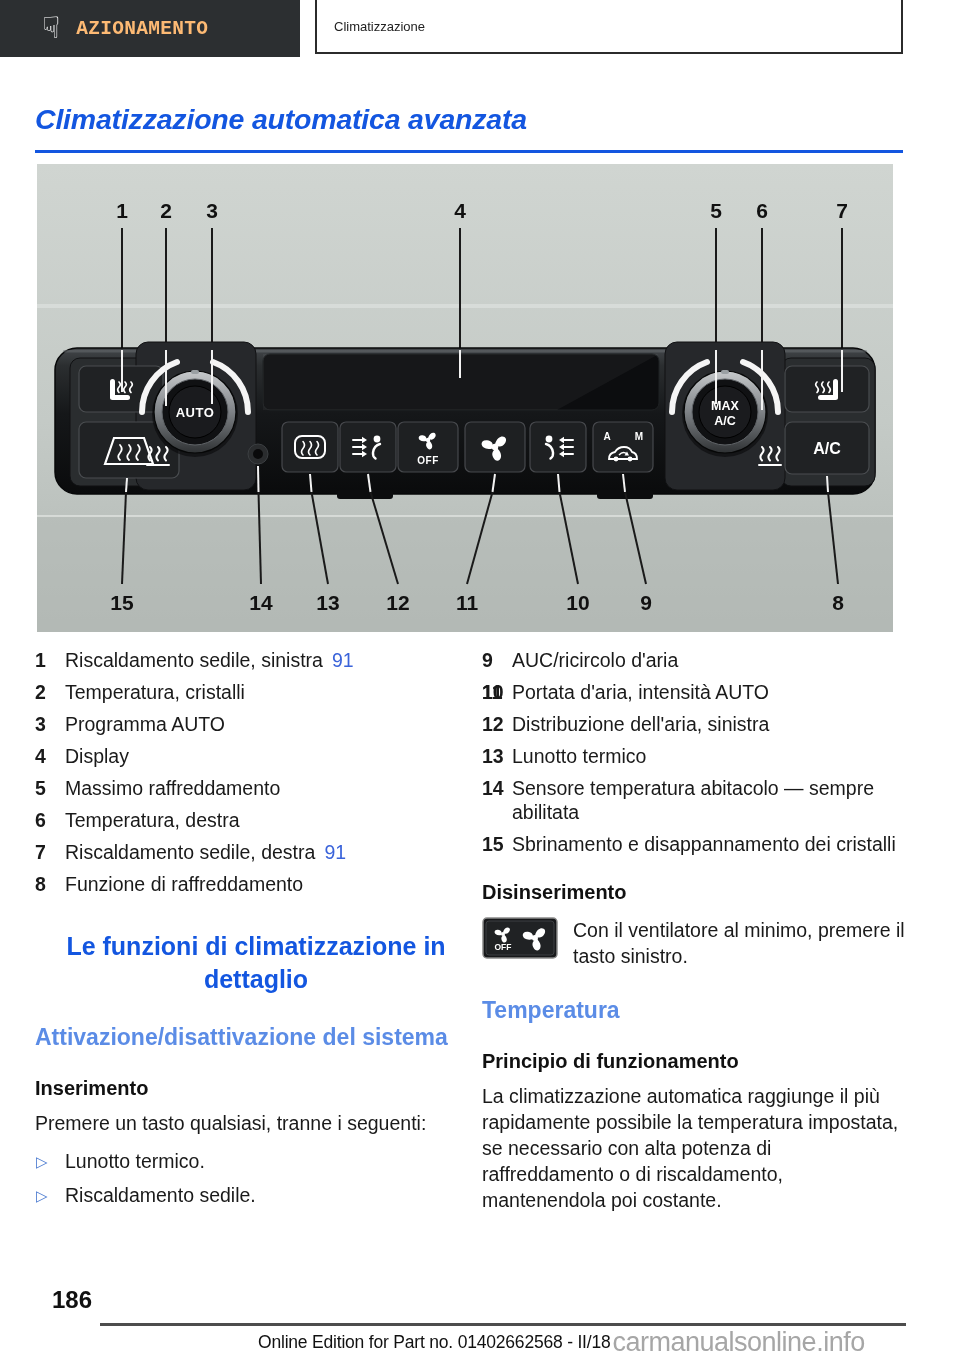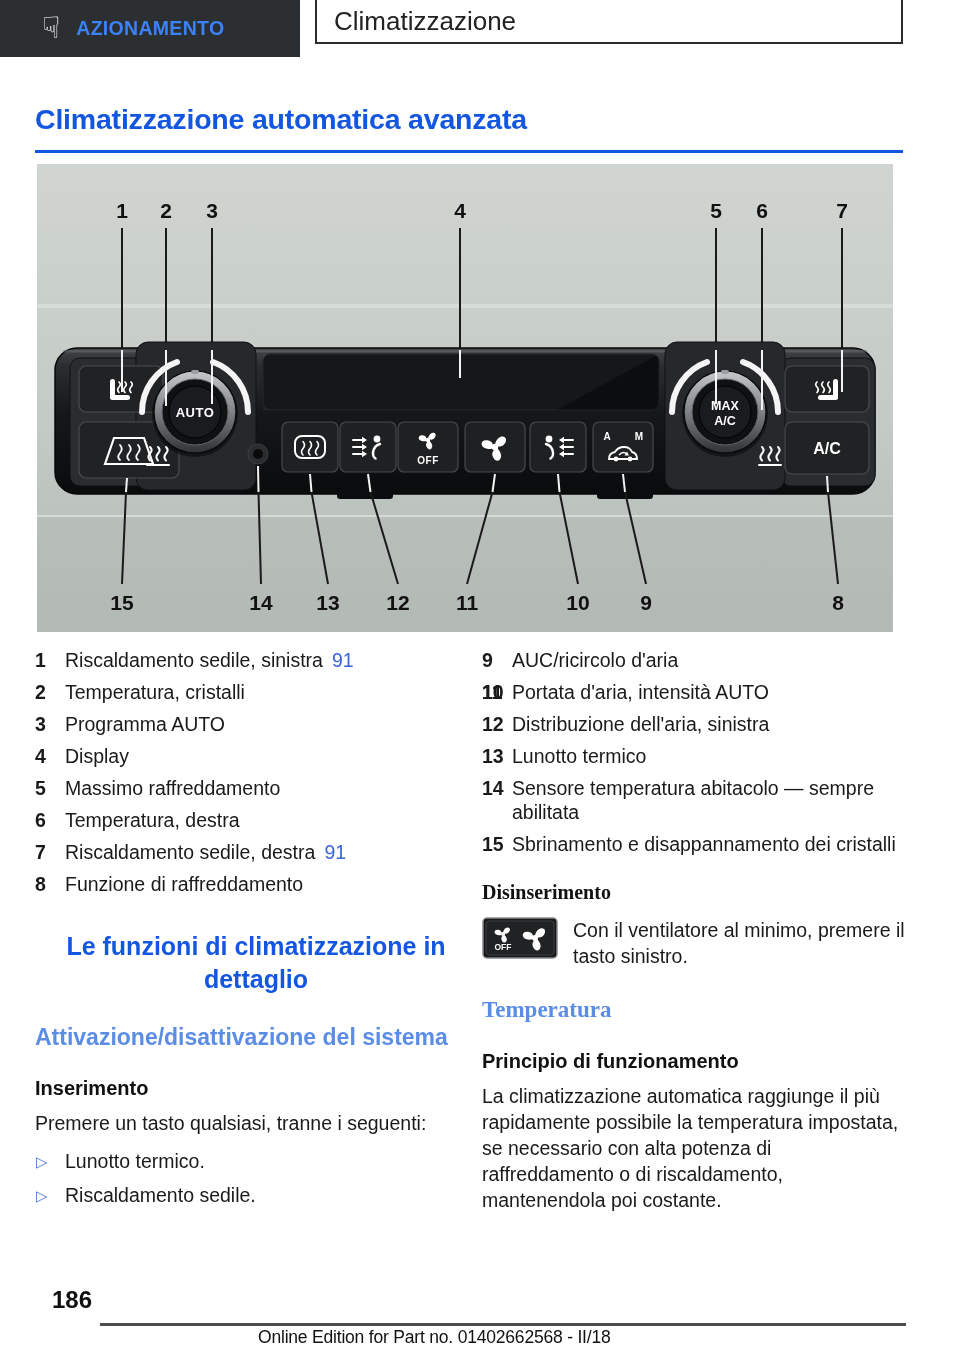--- a/index.html
+++ b/index.html
@@ -3,28 +3,28 @@
 <meta charset="utf-8">
 <style>
   html,body{margin:0;padding:0;}
   body{width:960px;height:1362px;position:relative;background:#ffffff;
        font-family:"Liberation Sans", sans-serif;color:#1a1a1a;overflow:hidden;}
 
   
   .chapter-block{position:absolute;left:0;top:0;width:300px;height:57px;background:#2c2f31;
                  display:flex;align-items:center;padding-left:42px;box-sizing:border-box;gap:16px;}
   .hand{color:#ffffff;font-size:30px;line-height:1;transform:translateY(-1px);}
-  .chapter-label{color:#3b82f6;font-size:19.5px;font-weight:bold;letter-spacing:.3px;}
-  .section-box{position:absolute;left:315px;top:0;width:588px;height:44px;background:#ffffff;
+  .chapter-label{color:#fdba74;font-size:19.5px;font-weight:bold;letter-spacing:.3px;font-family:Liberation Mono, monospace;}
+  .section-box{position:absolute;left:315px;top:0;width:588px;height:54px;background:#ffffff;
                border:2px solid #2b2b2b;border-top:none;box-sizing:border-box;
-               display:flex;align-items:center;padding-left:17px;font-size:26px;color:#222;}
+               display:flex;align-items:center;padding-left:17px;font-size:13px;color:#222;}
 
   
   .page-title{position:absolute;left:35px;top:103px;width:870px;margin:0;
-              font-size:28.5px;font-weight:bold;color:#1356e0;letter-spacing:-.2px;}
+              font-size:28.5px;font-weight:bold;color:#1356e0;letter-spacing:-.2px;font-style:italic;}
   .title-rule{position:absolute;left:35px;top:150px;width:868px;height:3px;background:#1356e0;}
 
   
   .figure-wrap{position:absolute;left:37px;top:164px;width:856px;height:468px;}
 
   
   .col-left{position:absolute;left:35px;top:648px;width:442px;}
   .col-right{position:absolute;left:482px;top:648px;width:424px;}
 
   .legend-item{position:relative;padding-left:30px;font-size:19.5px;line-height:24px;margin-bottom:8px;}
@@ -35,21 +35,21 @@
   .section-sub{margin:26px 0 0;font-size:23px;line-height:30px;font-weight:bold;color:#5b8ce6;}
   .sub-head{margin:24px 0 0;font-size:20px;line-height:25px;font-weight:bold;color:#111;}
   .body-text{margin:9px 0 0;font-size:19.5px;line-height:26px;color:#1a1a1a;}
   .tri-list{list-style:none;margin:12px 0 0;padding:0;}
   .tri-list li{position:relative;padding-left:30px;font-size:19.5px;line-height:26px;margin-bottom:8px;}
   .tri{position:absolute;left:1px;top:1px;color:#4a7ad0;font-size:15px;}
 
   .off-row{display:flex;gap:15px;margin-top:12px;align-items:flex-start;}
   .off-btn-svg{flex-shrink:0;}
   .off-row .body-text{margin:0;}
-  .mt-big{font-family:Liberation Serif, serif;}
+  .mt-big{}
 
   
   .page-num{position:absolute;left:52px;top:1286px;font-size:24px;font-weight:bold;color:#111;}
   .footer-rule{position:absolute;left:100px;top:1323px;width:806px;height:3px;background:#4d4d4d;}
   .footer-line{position:absolute;left:258px;top:1327px;display:flex;align-items:center;white-space:nowrap;}
   .edition{font-size:17.5px;color:#111;letter-spacing:-.2px;}
   .watermark{font-size:27px;color:#a6a6a6;letter-spacing:-.5px;margin-left:2px;}
 
   svg text{font-family:"Liberation Sans", sans-serif;}
 </style>
@@ -352,13 +352,14 @@
 
   <h3 class="section-sub mt-big">Temperatura</h3>
   <h4 class="sub-head">Principio di funzionamento</h4>
   <p class="body-text">La climatizzazione automatica raggiunge il più ra­pidamente possibile la temperatura impostata, se necessario con alta potenza di raffreddamento o di riscaldamento, mantenendola poi costante.</p>
 </div>
 
 <div class="page-num">186</div>
 <div class="footer-rule"></div>
 <div class="footer-line">
   <span class="edition">Online Edition for Part no. 01402662568 - II/18</span>
+  <span class="watermark">carmanualsonline.info</span>
 </div>
 
 </body></html>

